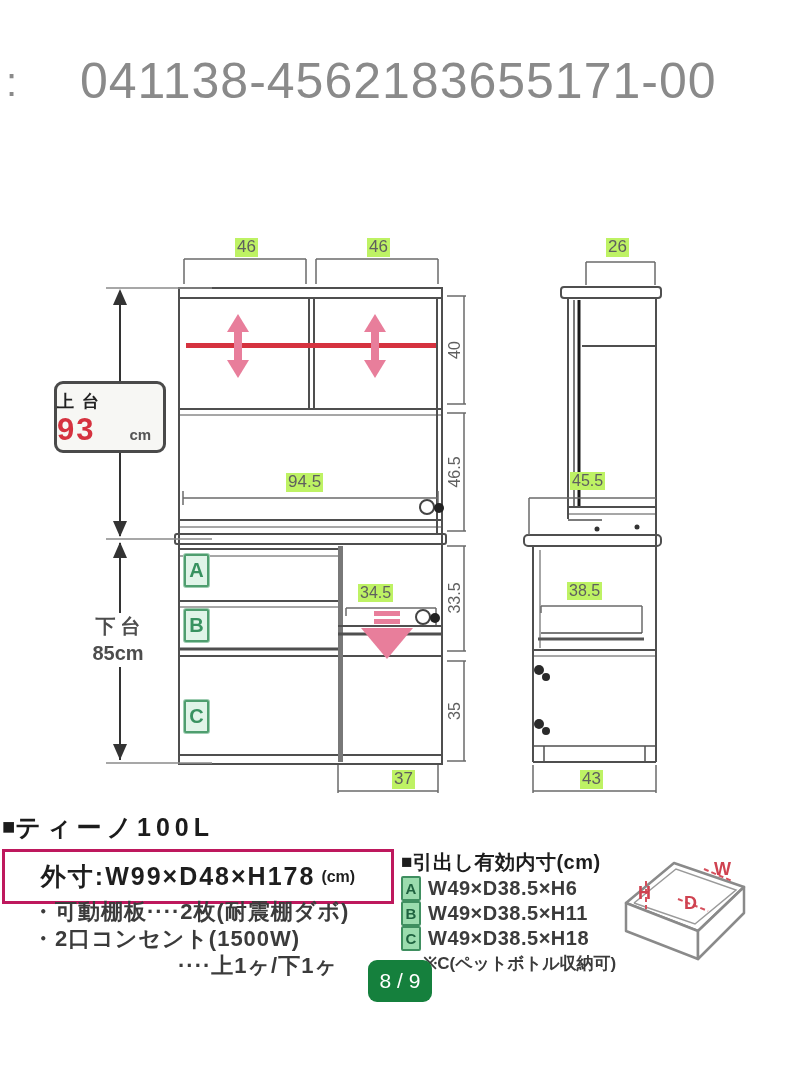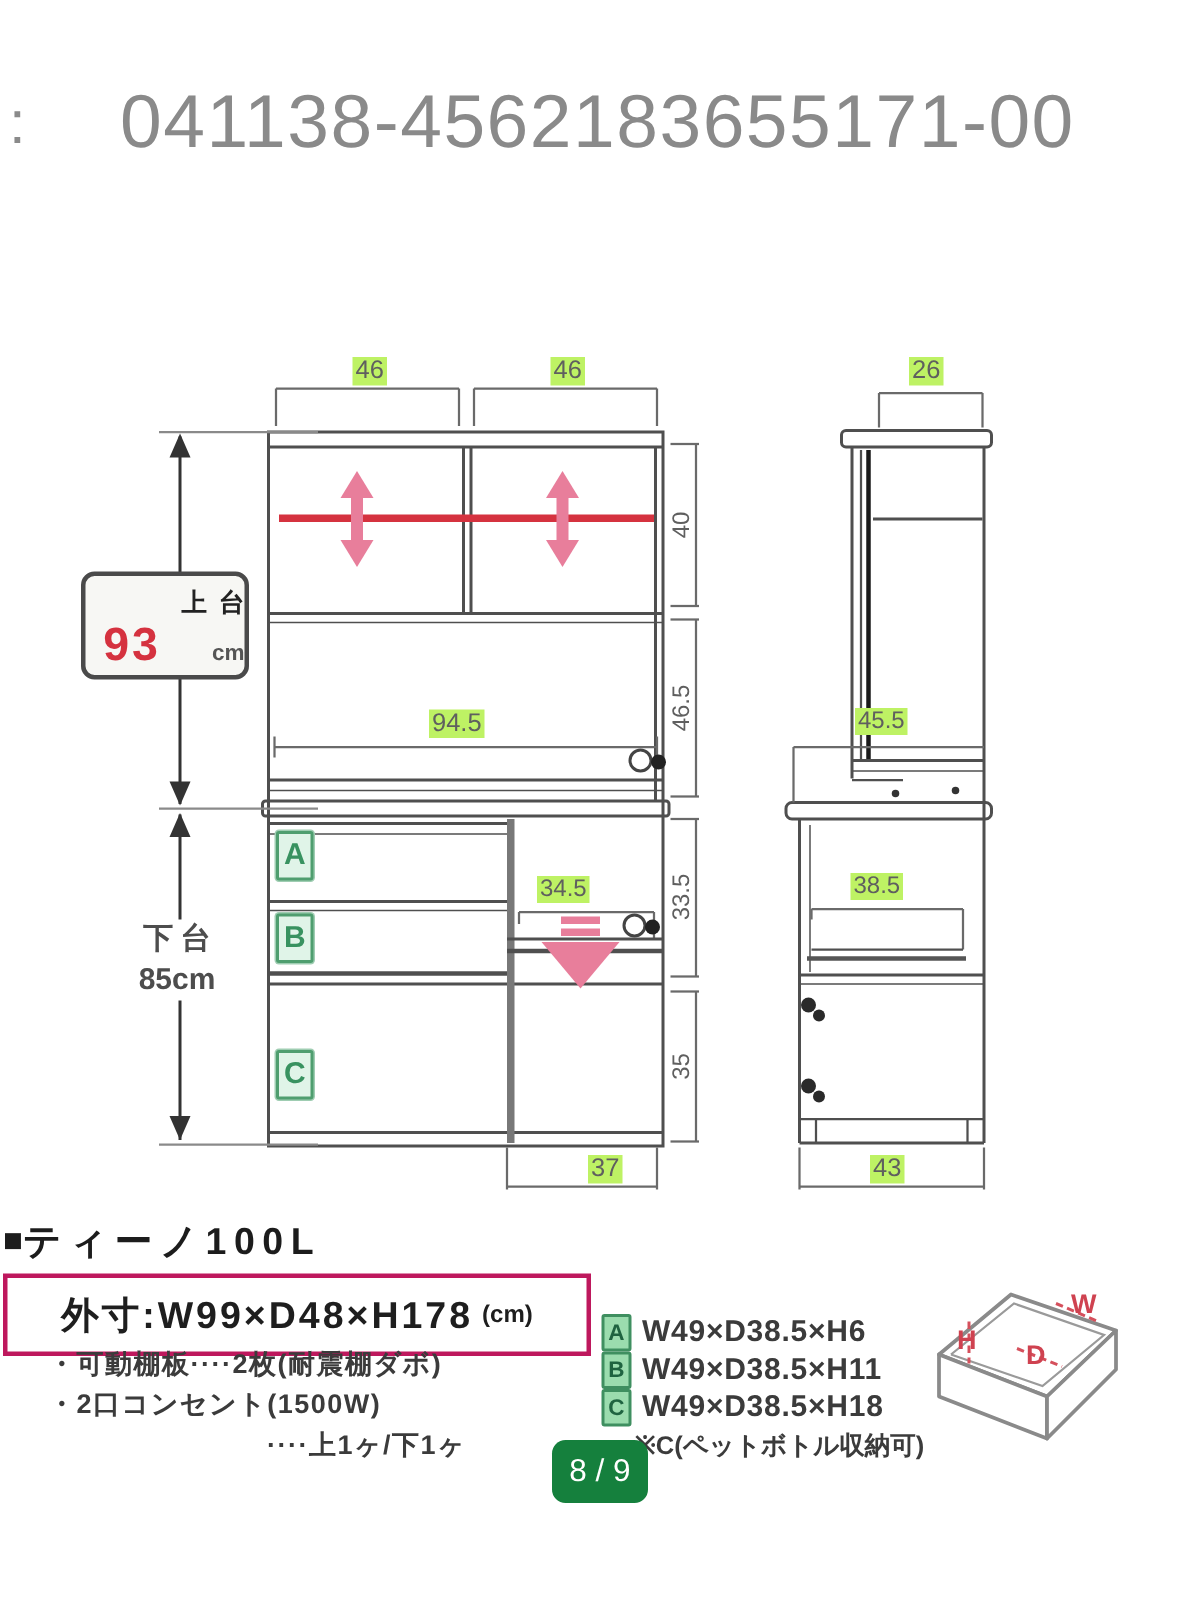--- a/index.html
+++ b/index.html
@@ -13,42 +13,42 @@
     position:absolute; width:25px; height:33px;
     border:2px solid #4f9e6f; background:#e0f4e8; color:#389260;
     display:flex; align-items:center; justify-content:center;
     font-size:20px; font-weight:bold; border-radius:2px;
     box-shadow:0 0 0 1px #9fcdb2;
   }
   .header-code { position:absolute; color:#8a8a8a; }
   .upper-box {
     position:absolute; left:54px; top:381px; width:112px; height:72px;
     border:3px solid #4a4a4a; border-radius:9px; background:#f7f7f4;
-    display:flex; flex-direction:column; align-items:flex-end; justify-content:center;
+    display:flex; flex-direction:column; align-items:flex-start; justify-content:center;
   }
   .upper-box .row1 { font-size:17px; font-weight:bold; color:#222; letter-spacing:8px; margin-right:-8px; }
   .upper-box .row2 { line-height:1; margin-top:1px; }
   .upper-box .val { font-size:31px; font-weight:bold; color:#d5323f; letter-spacing:2px; }
   .upper-box .unit { font-size:15px; font-weight:bold; color:#555;margin-left:34px; }
   .lower-label {
     position:absolute; left:80px; top:613px; width:76px; text-align:center;
     background:#fff; color:#4d4d4d; font-weight:bold; font-size:20px; line-height:1.35;
   }
   .lower-label .nm { letter-spacing:5px; margin-right:-5px; }
   .product-name { position:absolute; left:2px; top:811px; color:#1c1c1c; font-weight:bold; }
   .product-name .blt { font-size:22px; vertical-align:2px; }
   .product-name .nm { font-size:25px; letter-spacing:5px; }
   .size-box {
     position:absolute; left:2px; top:849px; width:392px; height:55px;
     border:3px solid #be185d; background:#fff;
     display:flex; align-items:center; justify-content:center; gap:6px;
   }
   .size-box .main { font-size:25px; font-weight:bold; color:#1e1e1e; letter-spacing:2px; }
   .size-box .unit { font-size:16px; font-weight:bold; color:#1e1e1e; }
-  .feature { position:absolute; font-size:18px; font-weight:bold; color:#3b3b3b; letter-spacing:1px; white-space:nowrap; }
+  .feature { position:absolute; font-size:22px; font-weight:bold; color:#3b3b3b; letter-spacing:1px; white-space:nowrap; }
   .spec-head { position:absolute; left:401px; top:849px; font-weight:bold; color:#1d1d1d; white-space:nowrap; }
   .spec-head .blt { font-size:19px; vertical-align:1px; }
   .spec-head .tx { font-size:20px; letter-spacing:0.5px; }
   .spec-row { position:absolute; left:401px; display:flex; align-items:center; gap:7px; }
   .spec-badge {
     width:20px; height:25px; border:2px solid #3f8f60; background:#9bdcae; color:#1f6340;
     display:flex; align-items:center; justify-content:center;
     font-size:15px; font-weight:bold; border-radius:2px; flex:0 0 auto;
   }
   .spec-size { font-size:20px; font-weight:bold; color:#3b3b3b; letter-spacing:0.5px; white-space:nowrap; }
@@ -255,20 +255,23 @@
   </div>
   <div class="size-box">
     <span class="main">外寸:W99×D48×H178</span>
     <span class="unit">(cm)</span>
   </div>
 
   <div class="feature" style="left:32px; top:897px;">・可動棚板····2枚(耐震棚ダボ)</div>
   <div class="feature" style="left:32px; top:924px;">・2口コンセント(1500W)</div>
   <div class="feature" style="left:178px; top:951px;">····上1ヶ/下1ヶ</div>
 
+  <div class="spec-head">
+    <span class="blt">■</span><span class="tx">引出し有効内寸(cm)</span>
+  </div>
   <div class="spec-row" style="top:876px;">
     <span class="spec-badge">A</span>
     <span class="spec-size">W49×D38.5×H6</span>
   </div>
   <div class="spec-row" style="top:901px;">
     <span class="spec-badge">B</span>
     <span class="spec-size">W49×D38.5×H11</span>
   </div>
   <div class="spec-row" style="top:926px;">
     <span class="spec-badge">C</span>

